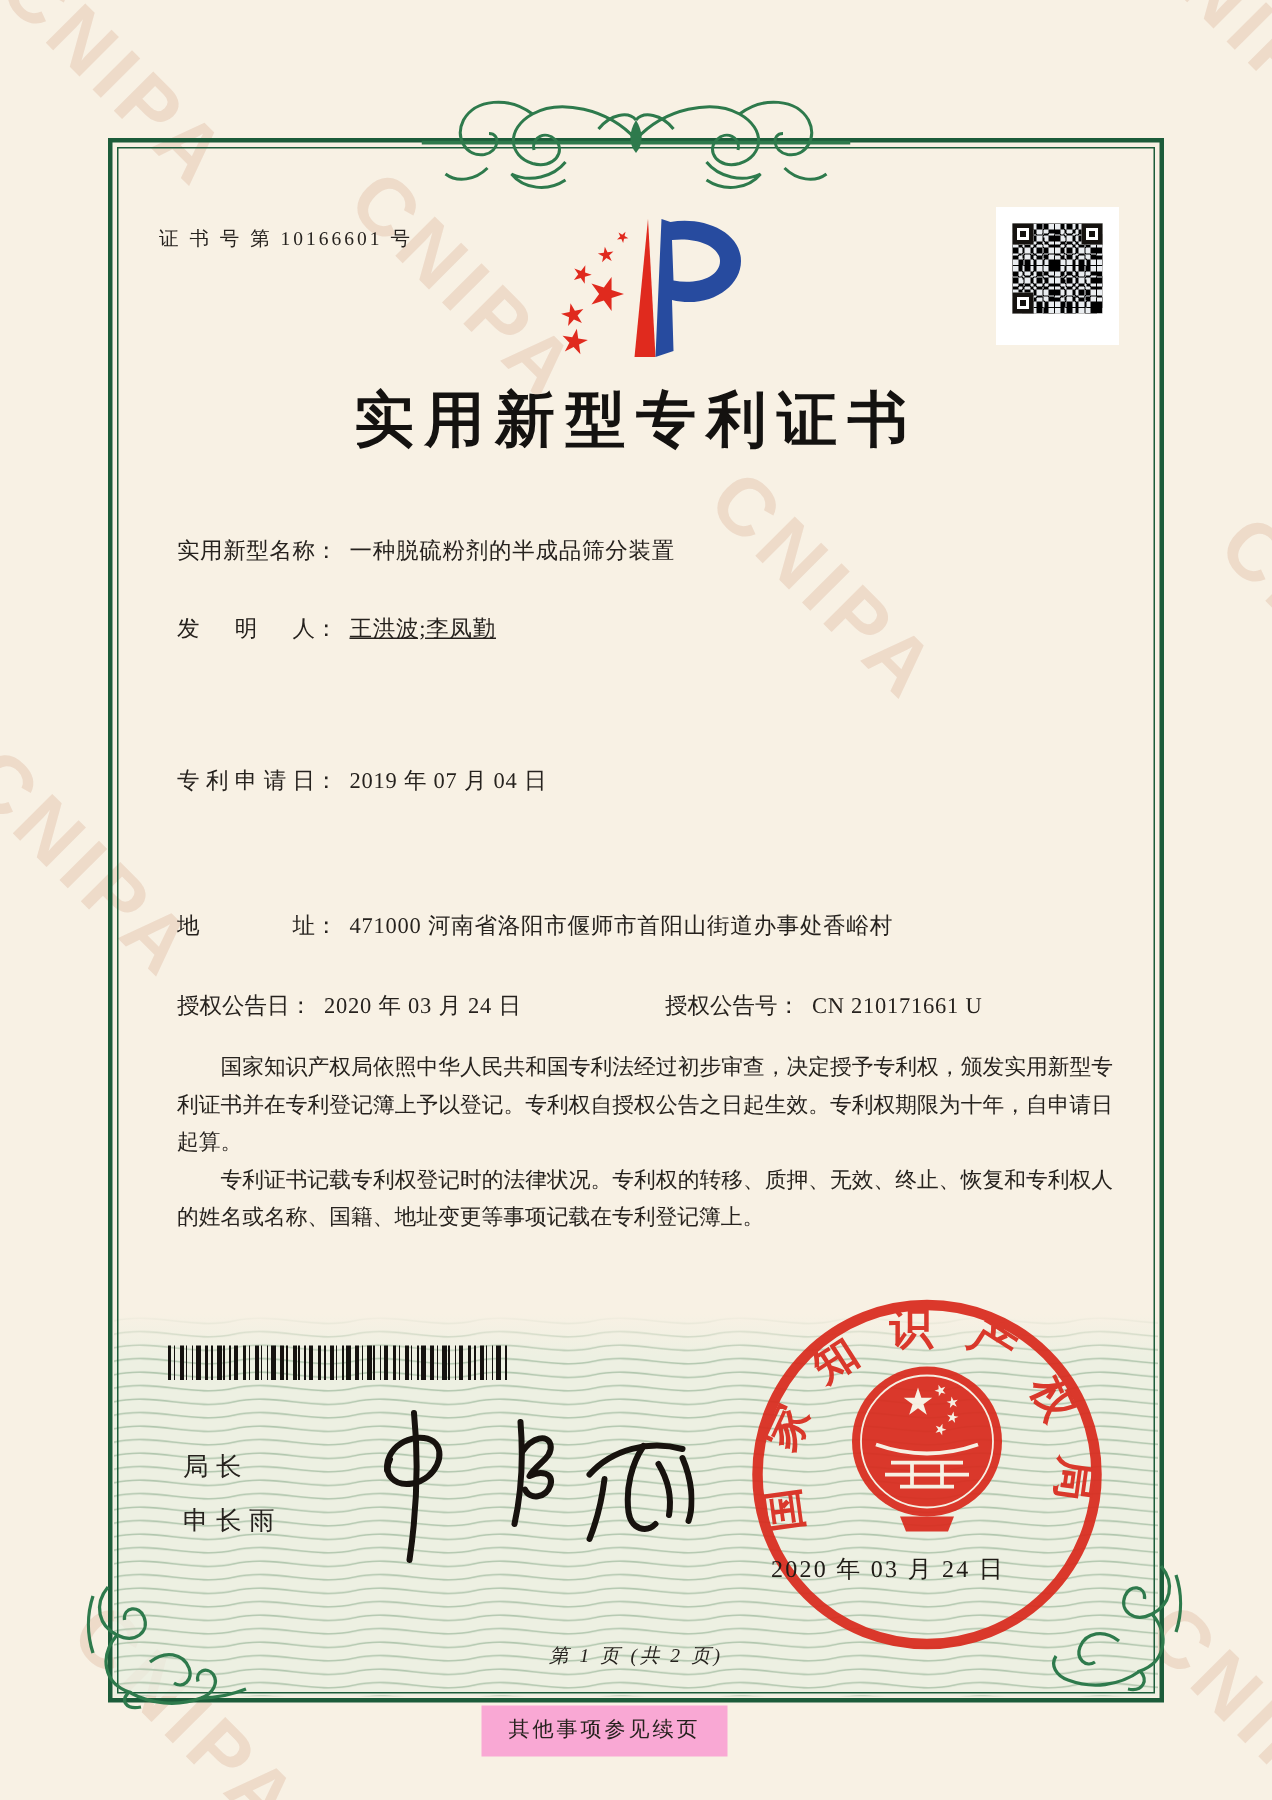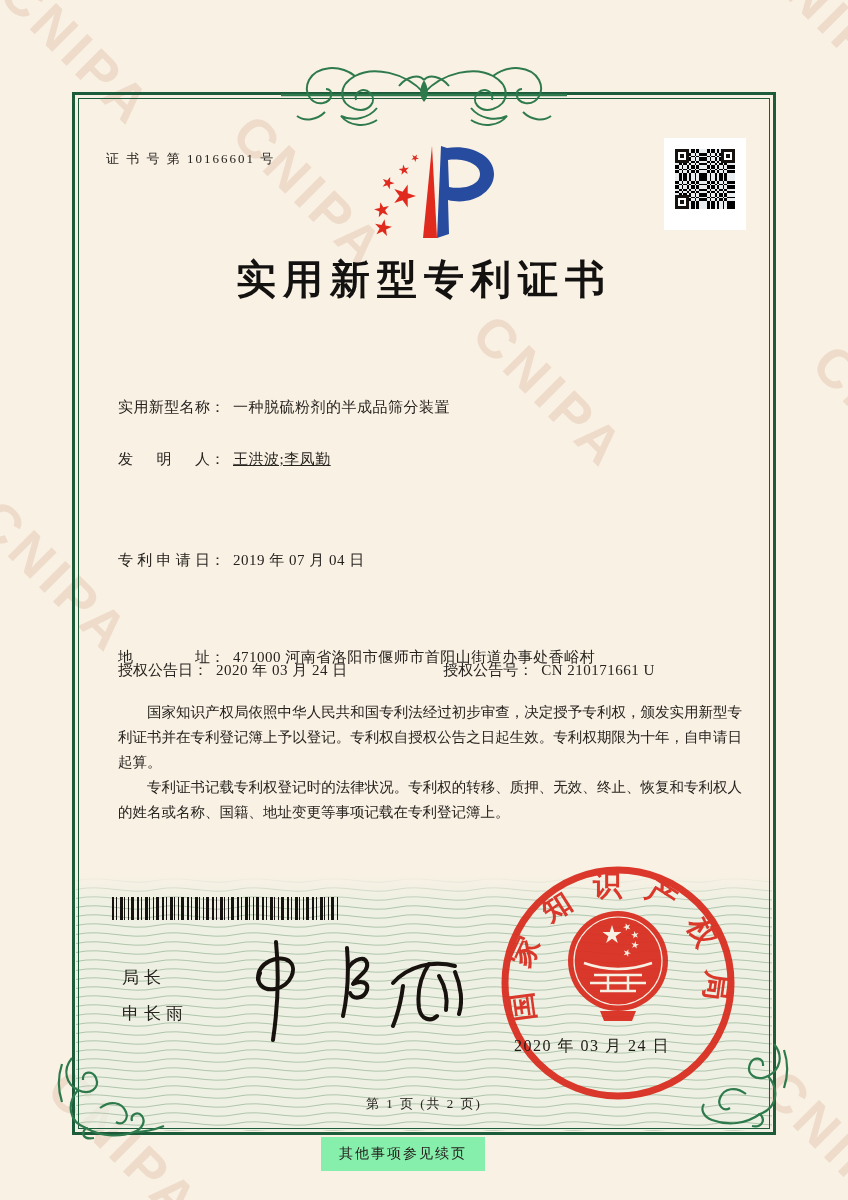--- a/index.html
+++ b/index.html
@@ -39,21 +39,21 @@
     background-image:
       repeating-conic-gradient(#15120f 0% 25%, #ffffff 0% 50%),
       repeating-conic-gradient(#15120f 0% 25%, #ffffff 0% 50%);
     background-size:8px 8px, 14px 14px;
     background-blend-mode:difference;
   }
   .finder{ position:absolute; width:14px; height:14px; border:3px solid #15120f; background:#fff; box-sizing:border-box;}
   .finder::after{content:""; position:absolute; left:2px; top:2px; width:4px; height:4px; background:#15120f;}
   
   .frow{ left:118px; width:630px; font-size:15px; z-index:4; white-space:nowrap;}
-  .flabel{ display:inline-block; width:92px; text-align:justify; text-align-last:justify;margin-top:40px; }
+  .flabel{ display:inline-block; width:92px; text-align:justify; text-align-last:justify; }
   .fcolon{ display:inline-block; margin-right:8px;}
   .fvalue{ letter-spacing:0.5px; }
   .glabel{ display:inline-block; }
   
   #body-text{
     left:118px; top:700px; width:624px; font-size:14.5px; line-height:25px;
     text-align:justify; z-index:4;
   }
   #body-text p{ margin:0; text-indent:2em; }
   
@@ -70,24 +70,24 @@
   
   #signer-title{ left:122px; top:966px; font-size:17px; letter-spacing:5px; z-index:5;}
   #signer-name{ left:122px; top:1002px; font-size:17px; letter-spacing:5px; z-index:5;text-align:center;}
   #signature-svg{ left:243px; top:928px; z-index:5;}
   
   #seal-svg{ left:498px; top:863px; z-index:5; opacity:0.93;}
   #issue-date{ left:514px; top:1036px; width:210px; font-size:16px; letter-spacing:1.5px;
     color:#1f1b16; z-index:6; white-space:nowrap;}
   
   #page-info{ left:274px; top:1095px; width:300px; text-align:center; font-size:13px;
-    letter-spacing:2px; z-index:5;}
+    letter-spacing:2px; z-index:5;font-style:italic;}
   #cont-note{
     left:321px; top:1137px; width:164px; height:34px; line-height:34px; text-align:center;
-    background:#86efac; font-size:14px; letter-spacing:2px; z-index:4;
+    background:#f9a8d4; font-size:14px; letter-spacing:2px; z-index:4;
   }
   
   #waves-svg{ left:76px; top:876px; z-index:2;}
   #flourish-svg{ left:281px; top:56px; z-index:4;}
   #corner-bl{ left:56px; top:1056px; z-index:5;}
   #corner-br{ left:700px; top:1042px; z-index:5;}
   #logo-svg{ left:352px; top:138px; z-index:4;}
 </style>
 </head>
 <body>

